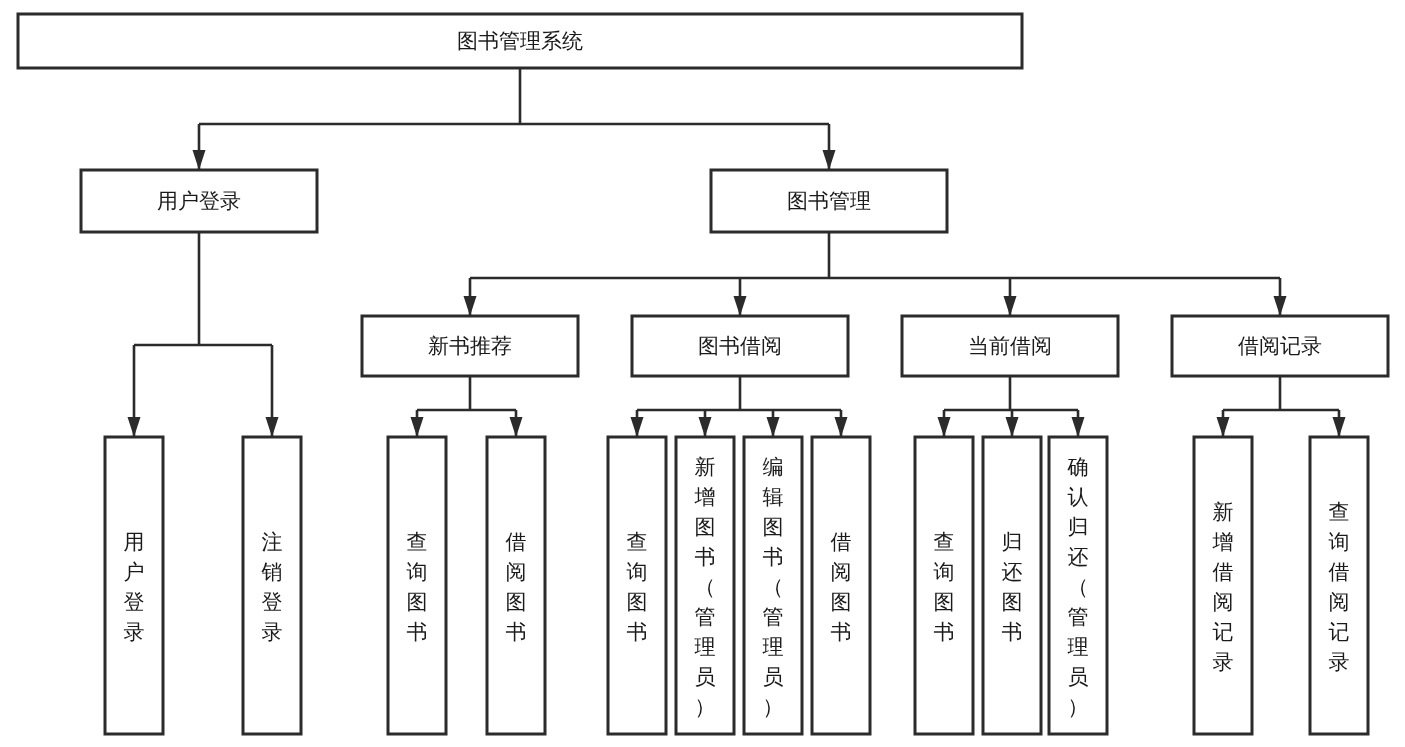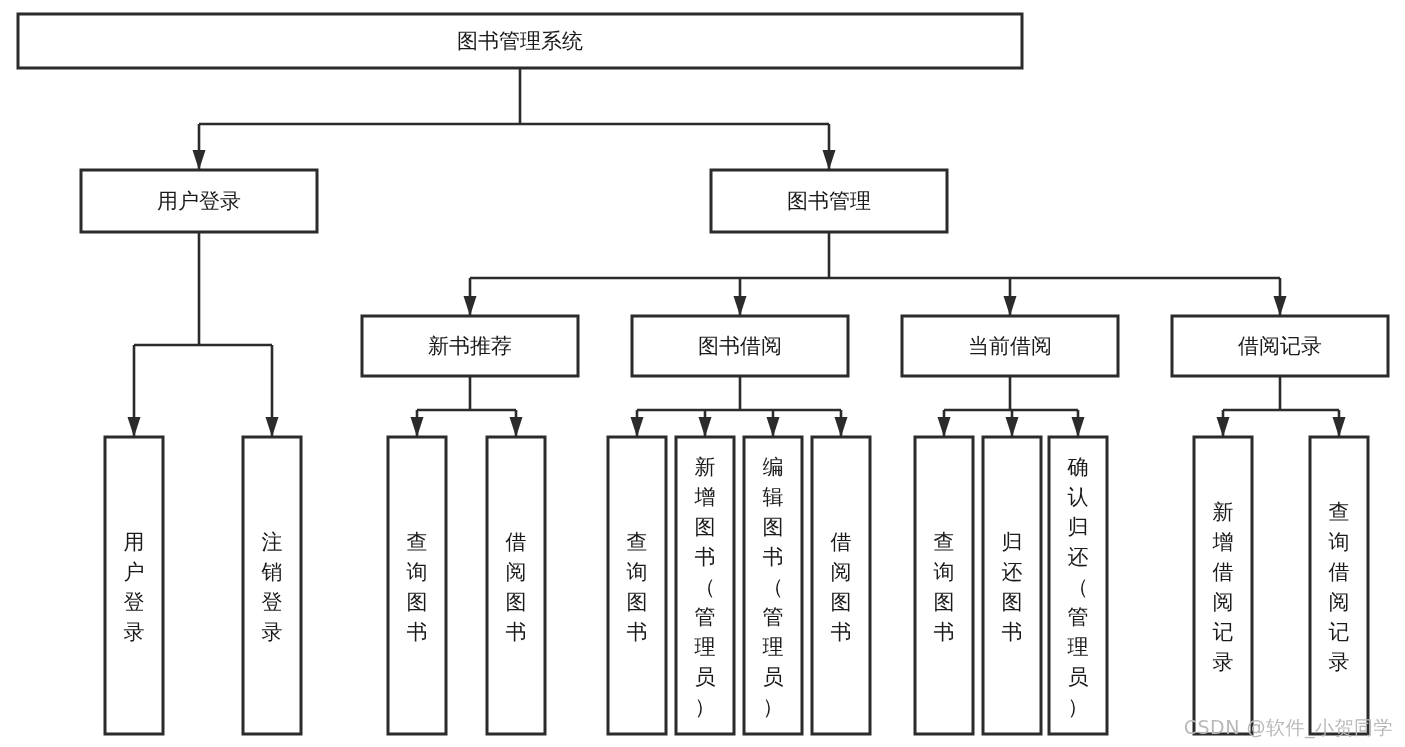--- a/index.html
+++ b/index.html
@@ -202,14 +202,13 @@
         <g>
           <rect class="node-rect" x="1194" y="437" width="58" height="297"></rect>
           <text class="node-label-v" x="1223" y="518.9"><tspan x="1223" dy="0">新</tspan><tspan x="1223" dy="30">增</tspan><tspan x="1223" dy="30">借</tspan><tspan x="1223" dy="30">阅</tspan><tspan x="1223" dy="30">记</tspan><tspan x="1223" dy="30">录</tspan></text>
         </g>
         <g>
           <rect class="node-rect" x="1310" y="437" width="58" height="297"></rect>
           <text class="node-label-v" x="1339" y="518.9"><tspan x="1339" dy="0">查</tspan><tspan x="1339" dy="30">询</tspan><tspan x="1339" dy="30">借</tspan><tspan x="1339" dy="30">阅</tspan><tspan x="1339" dy="30">记</tspan><tspan x="1339" dy="30">录</tspan></text>
         </g>
       </g>
   </svg>
-  <div class="watermark-text">CSDN @软件_小贺同学</div>
 </div>
 
 </body></html>

